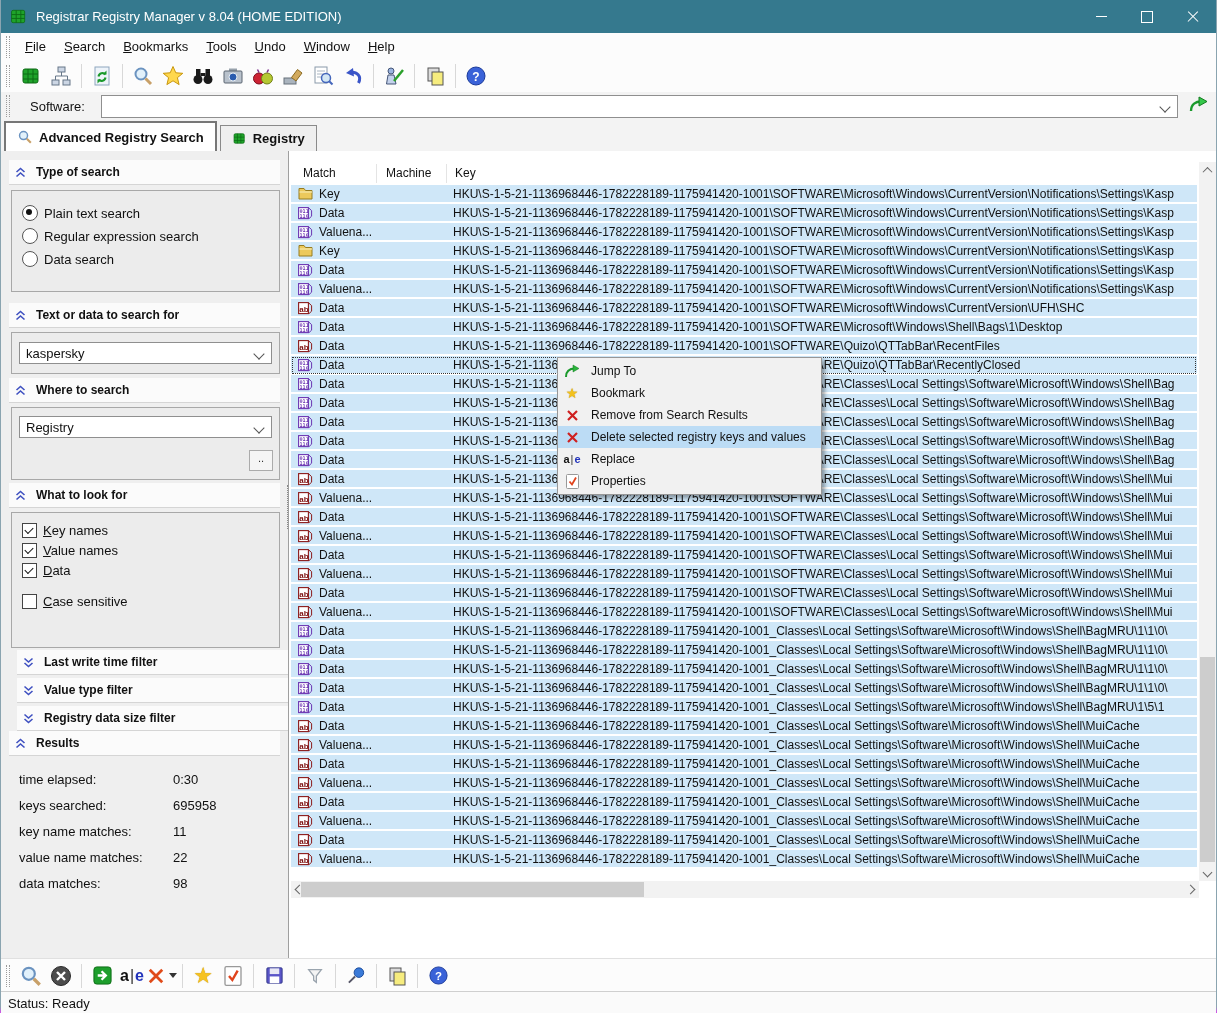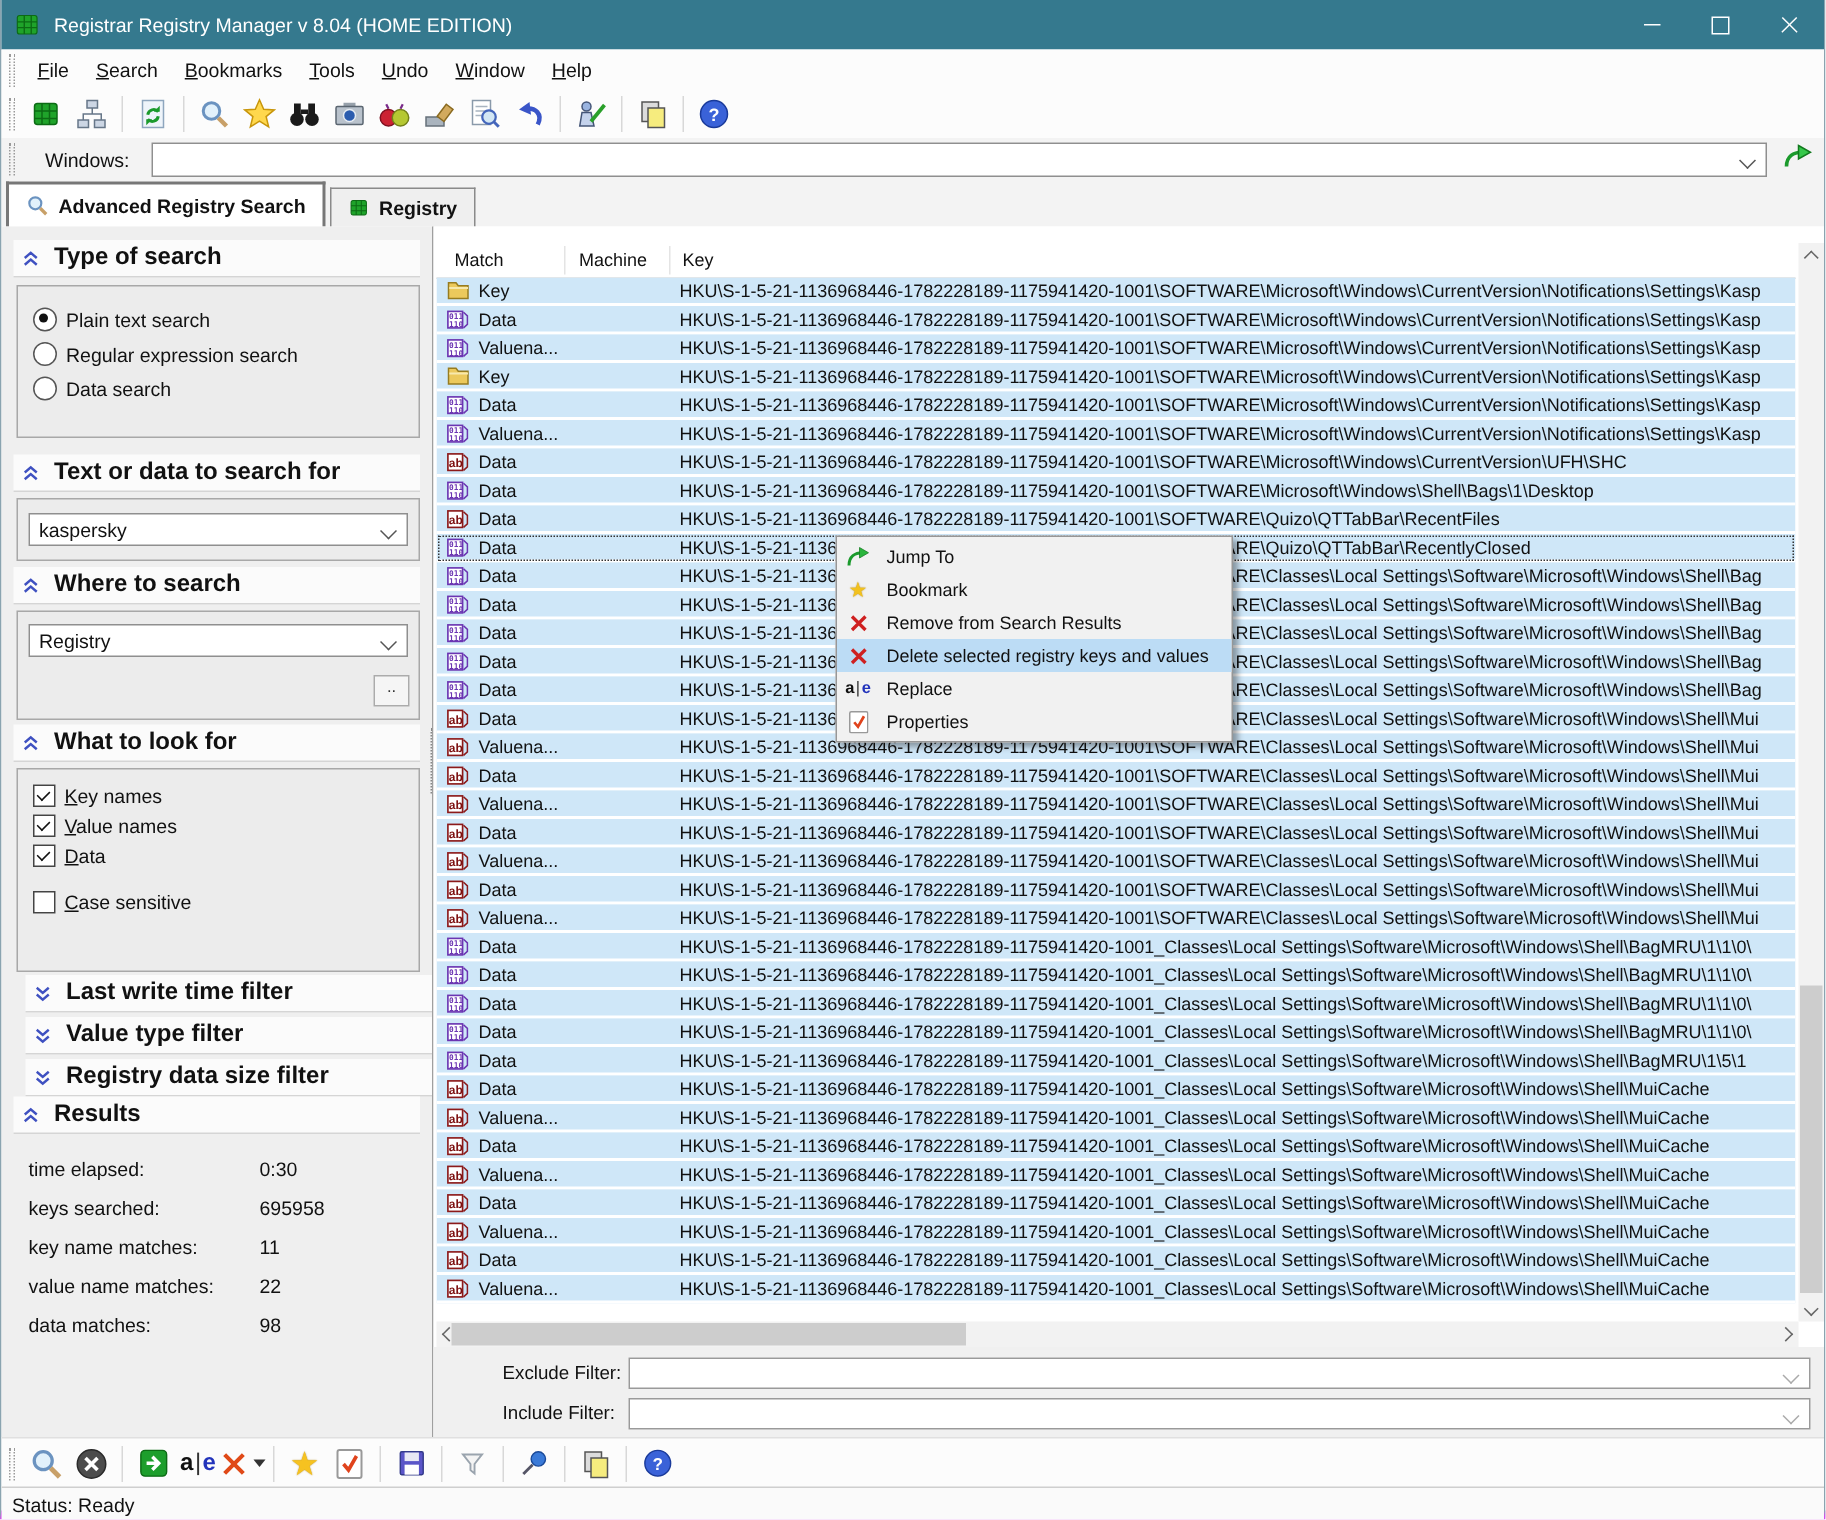--- a/index.html
+++ b/index.html
@@ -40,21 +40,21 @@
   .chev{position:absolute;right:8px;top:7px;width:7px;height:7px;border-right:1.4px solid #555;border-bottom:1.4px solid #555;transform:rotate(45deg);}
   .go-btn{position:absolute;right:8px;top:4px;}
 
   
   .tabbar{position:absolute;top:120px;left:0;right:0;height:31px;background:#f3f3f3;display:flex;align-items:flex-end;}
   .tab{height:25px;display:flex;align-items:center;gap:6px;padding:0 11px;font-size:13px;font-weight:bold;border:1px solid #8a8a8a;border-bottom:none;background:#efefef;margin-left:3px;color:#111;}
   .tab.active{height:28px;background:#fff;border-width:2px;border-color:#777;}
 
   
   .left-panel{position:absolute;top:151px;left:0;width:288px;height:807px;background:#efefef;border-right:1px solid #9f9f9f;box-sizing:border-box;font-size:13px;color:#111;}
-  .sec-h{position:absolute;left:8px;right:8px;height:24px;background:#fbfbfb;border-bottom:1px solid #d5d5d5;display:flex;align-items:center;font-weight:bold;font-size:16px;}
+  .sec-h{position:absolute;left:8px;right:8px;height:24px;background:#fbfbfb;border-bottom:1px solid #d5d5d5;display:flex;align-items:center;font-weight:bold;font-size:12px;}
   .sec-h .chv{margin:0 10px 0 6px;display:flex;}
   .gbox{position:absolute;left:10px;right:8px;border:1px solid #a8a8a8;background:#ececec;box-sizing:border-box;}
   .radio-row,.check-row{display:flex;align-items:center;margin:7px 0 7px 10px;}
   .radio{width:14px;height:14px;border:1px solid #555;border-radius:50%;background:#fff;margin-right:6px;position:relative;flex:none;}
   .radio .dot{display:none;position:absolute;left:3px;top:3px;width:6px;height:6px;border-radius:50%;background:#111;}
   .radio.on .dot{display:block;}
   .check{width:13px;height:13px;border:1px solid #444;background:#fff;margin-right:6px;position:relative;flex:none;}
   .check.on::after{content:"";position:absolute;left:2px;top:2.5px;width:7px;height:4px;border-left:1.8px solid #111;border-bottom:1.8px solid #111;transform:rotate(-45deg);}
   .cb-label{display:inline-block;}
   .cb-label::first-letter{text-decoration:underline;}
@@ -246,21 +246,21 @@
     <div class="tbtn">
         <svg width="22" height="22" viewBox="0 0 22 22">
           <circle cx="11" cy="11" r="9" fill="#3a62d8" stroke="#1a3a9a"></circle>
           <text x="11" y="15.5" text-anchor="middle" font-size="12" fill="#fff" font-weight="bold" font-family="Liberation Sans, sans-serif">?</text>
         </svg>
       </div>
   </div>
 
   <div class="addressbar">
     <span class="grip"></span>
-    <span class="addr-label">Windows:</span>
+    <span class="addr-label">Software:</span>
     <div class="addr-combo">
       <span></span>
       <span class="chev"></span>
     </div>
     <span class="go-btn">
       <svg width="19" height="17" viewBox="0 0 19 17">
           <path d="M2 15C2 8 7 5.5 12 5.5" fill="none" stroke="#1b9a2c" stroke-width="2.4"></path>
           <path d="M10 1l8 4.5-8 4.5z" fill="#35c84a" stroke="#127a1e"></path>
         </svg>
     </span>
@@ -1028,30 +1028,20 @@
     <div class="hscroll">
       <span class="arr" style="left:0;">
           <span class="sb-chev lft"></span>
         </span>
       <span class="thumb"></span>
       <span class="arr" style="right:0;">
           <span class="sb-chev rgt"></span>
         </span>
     </div>
 
-    <div class="filters">
-      <span class="filter-label" style="top:10px;">Exclude Filter:</span>
-      <div class="filter-combo" style="top:7px;">
-          <span class="chev"></span>
-        </div>
-      <span class="filter-label" style="top:37px;">Include Filter:</span>
-      <div class="filter-combo" style="top:34px;">
-          <span class="chev"></span>
-        </div>
-    </div>
   </div>
 
   <div class="ctx-menu">
       <div class="cm-item" data-icon="jump">
       <span class="cmi">
         <svg class="v-jump" width="16" height="14" viewBox="0 0 16 14">
             <path d="M2 13C2 7 6 4.5 11 4.5" fill="none" stroke="#1b9a2c" stroke-width="2"></path>
             <path d="M9 1l6 3.5-6 3.5z" fill="#2ab53c" stroke="#127a1e" stroke-width="0.5"></path>
           </svg>
 

